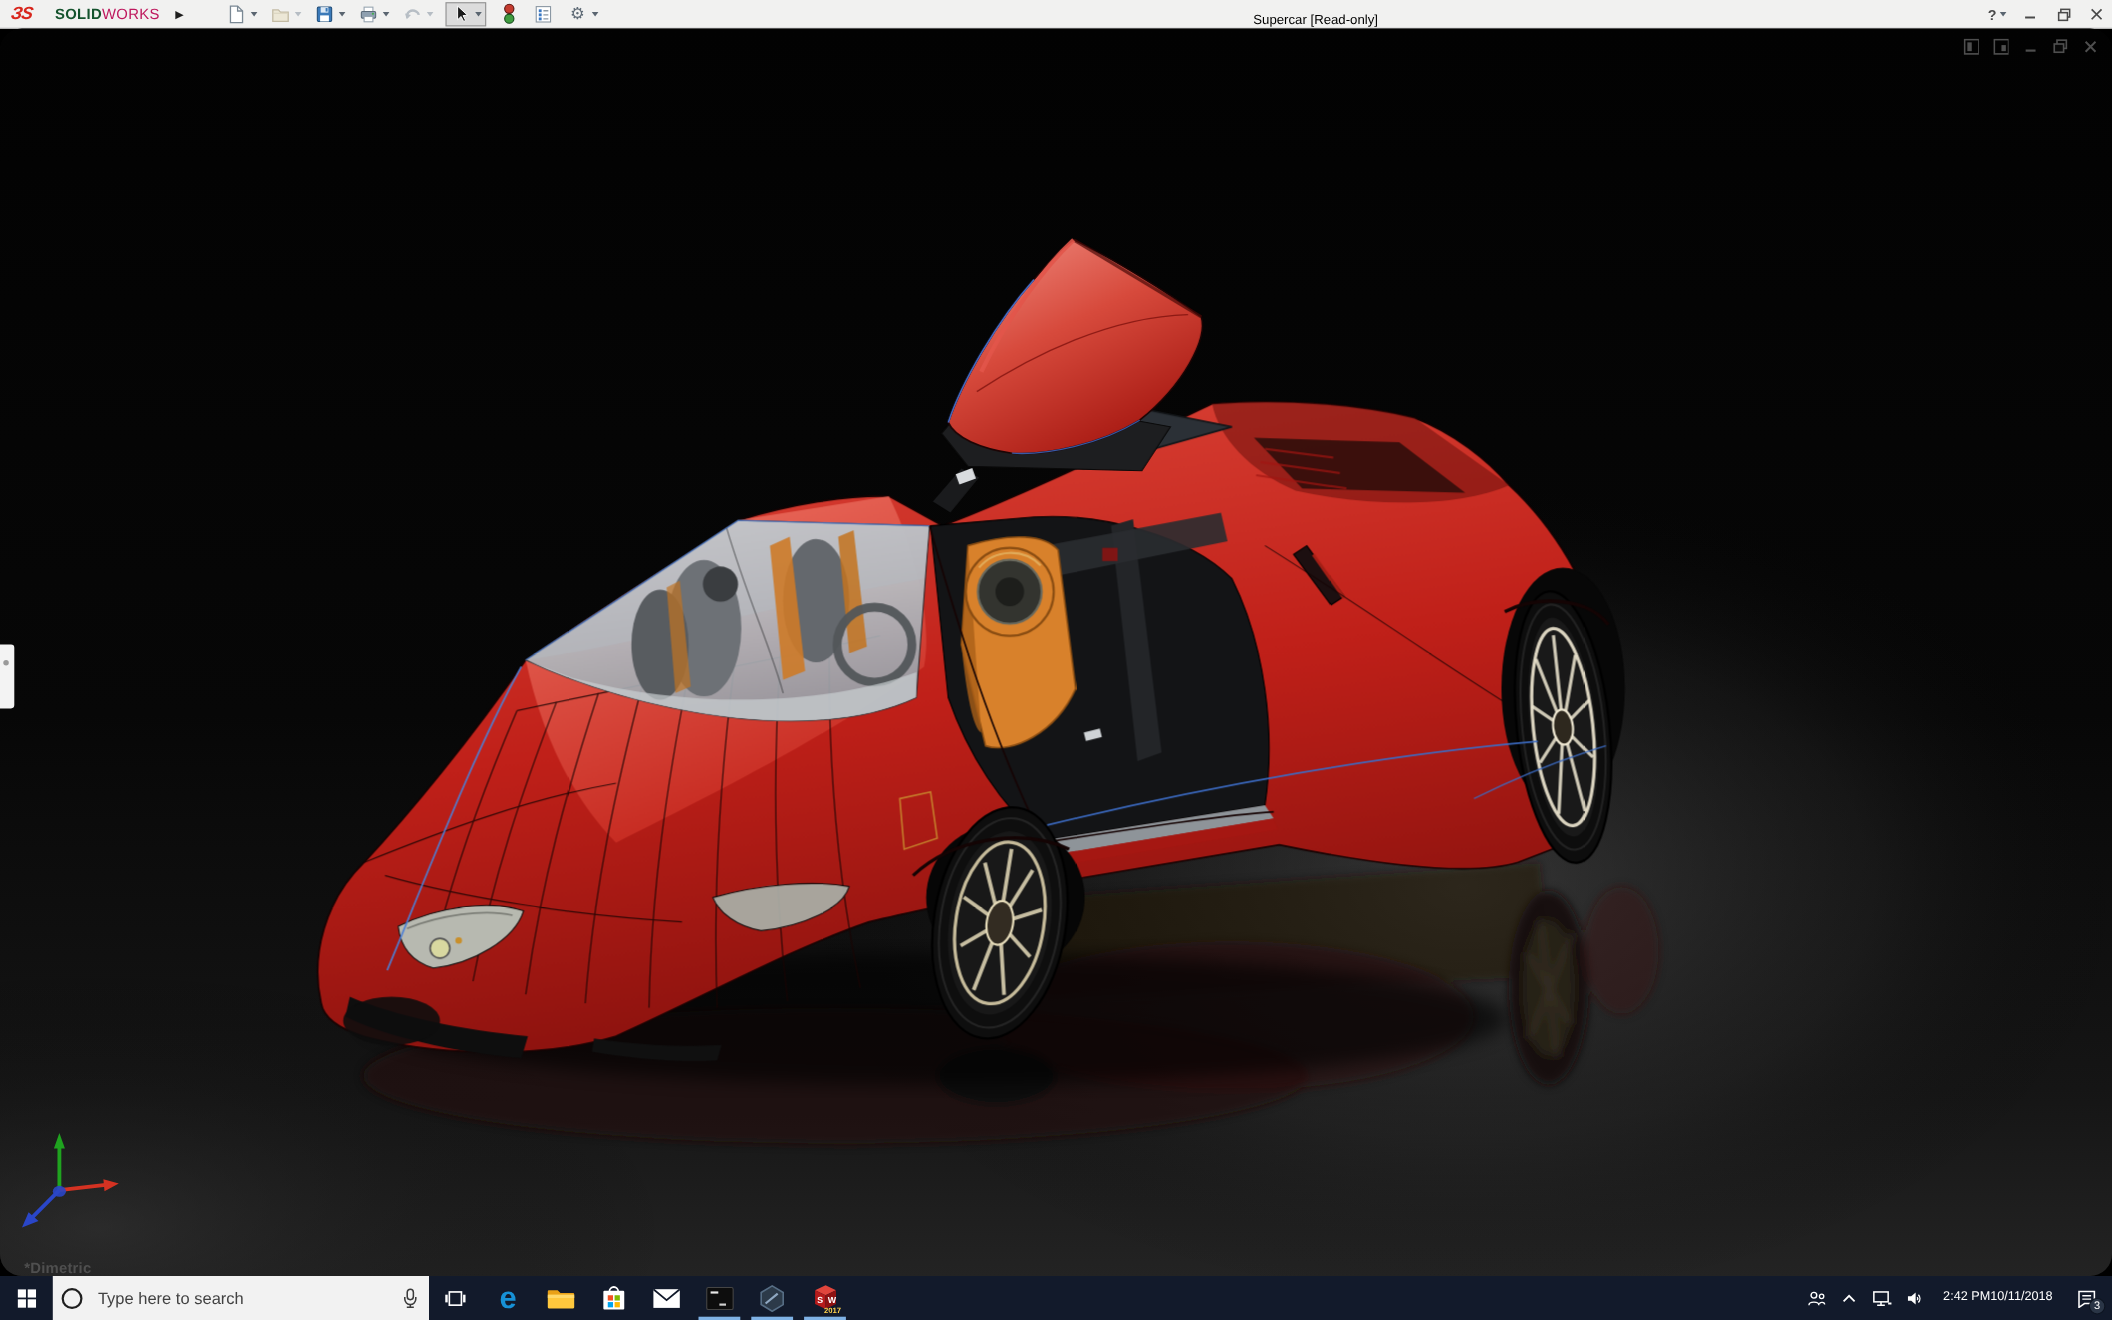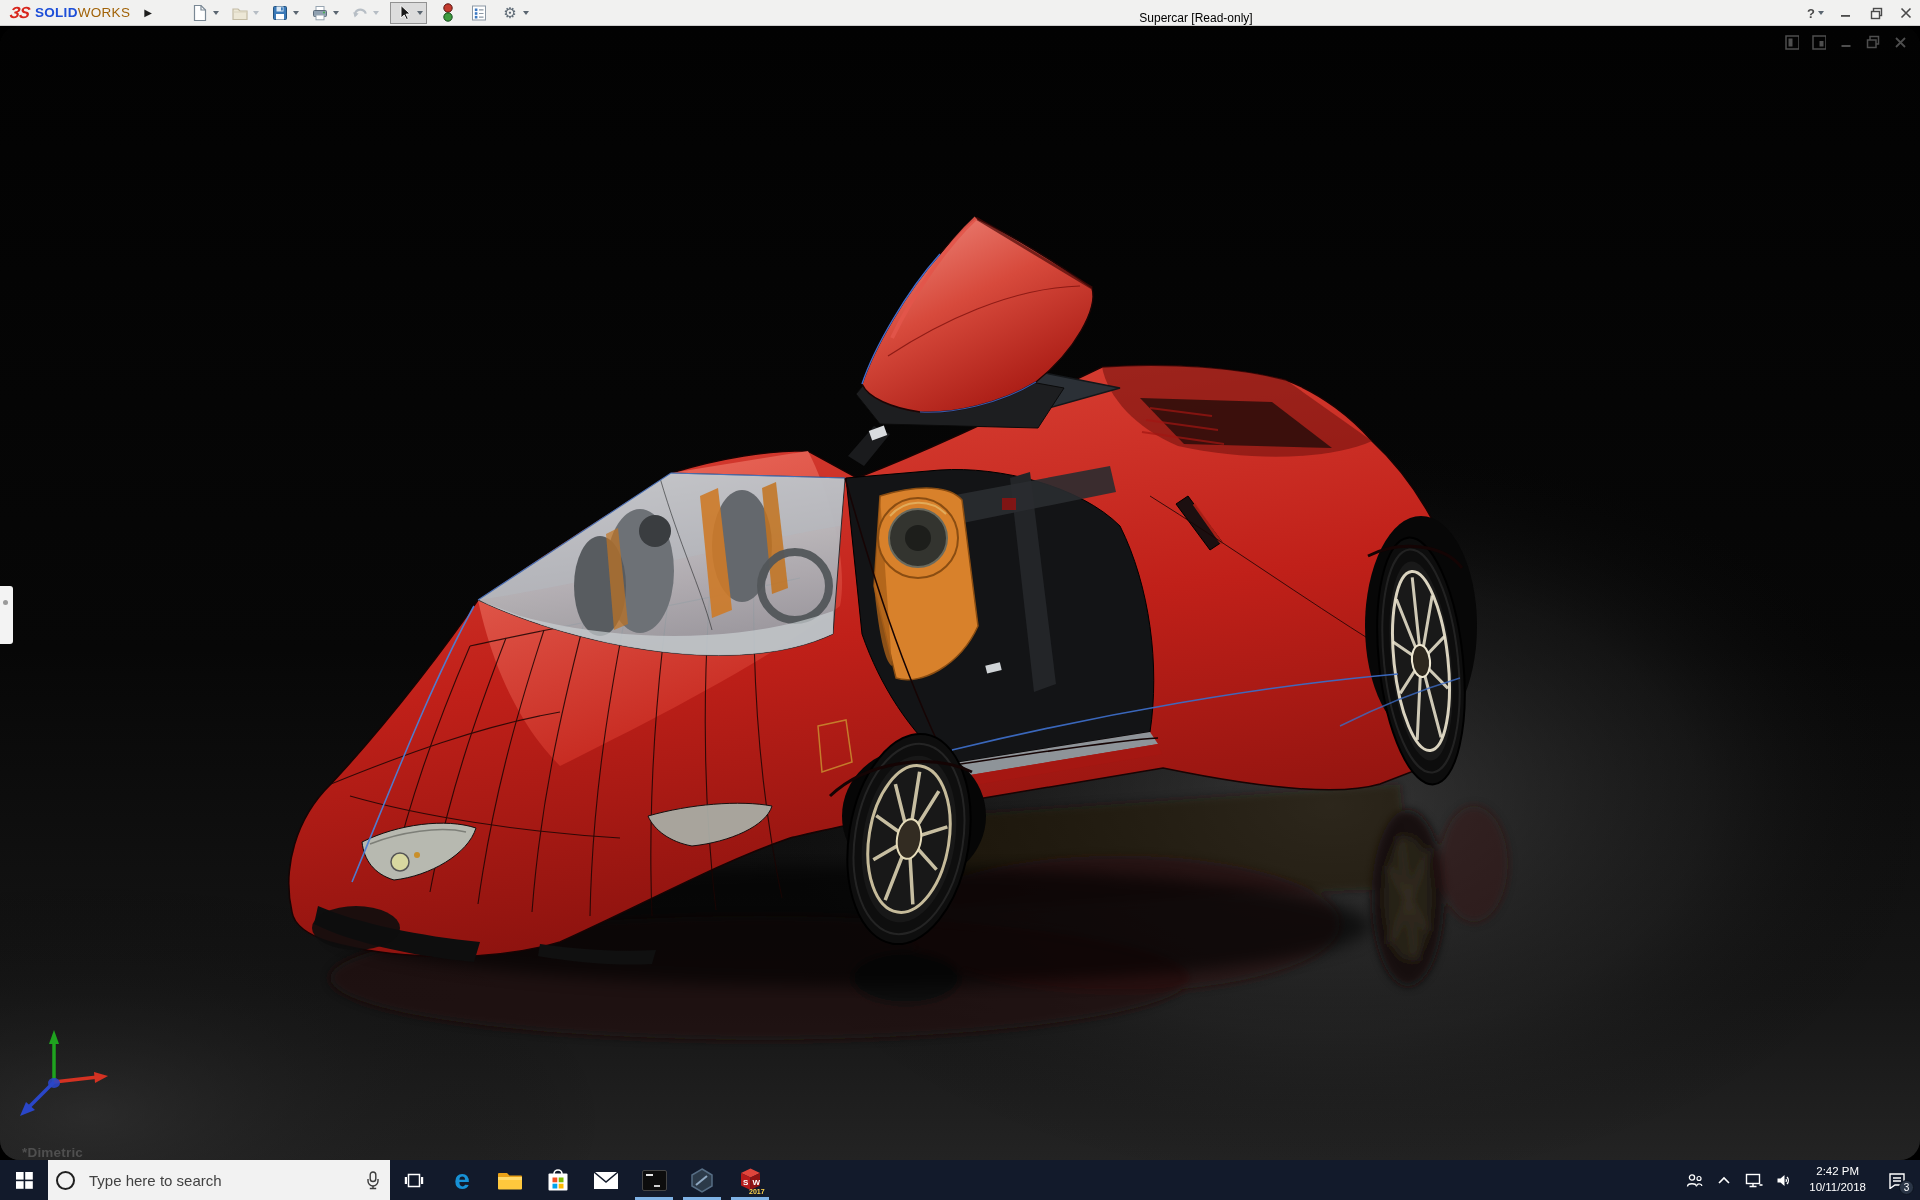--- a/index.html
+++ b/index.html
@@ -4,22 +4,22 @@
 <style>
   * { margin:0; padding:0; box-sizing:border-box; }
   html,body { width:1920px; height:1200px; background:#000; font-family:"Liberation Sans",sans-serif; overflow:hidden; }
   .screen { position:relative; width:1920px; height:1200px; background:#000; }
 
   
   .titlebar { position:absolute; top:0; left:0; width:1920px; height:26px;
     background:#f1f1f0; border-bottom:1px solid #cfcfcf; display:flex; align-items:center; }
   .brand { display:flex; align-items:center; padding-left:10px; height:100%; }
   .ds-mark { font-style:italic; font-weight:bold; font-size:16px; color:#d8261c; transform:skewX(-10deg); letter-spacing:-1px; }
-  .brand-solid { font-weight:bold; font-size:13.5px; color:#1d4ed8; margin-left:6px; letter-spacing:.3px;}
-  .brand-works { font-weight:400; font-size:13.5px; color:#a16207; letter-spacing:.3px;}
+  .brand-solid { font-weight:bold; font-size:13.5px; color:#14532d; margin-left:21px; letter-spacing:.3px;}
+  .brand-works { font-weight:400; font-size:13.5px; color:#be185d; letter-spacing:.3px;}
   .flyout { margin-left:14px; font-size:10px; color:#1d1d1d; cursor:default; }
   .toolbar { display:flex; align-items:center; margin-left:38px; height:100%; }
   .tb-group { display:flex; align-items:center; margin-right:11px; }
   .tb-btn { width:20px; height:20px; display:flex; align-items:center; justify-content:center; background:transparent; border:1px solid transparent; }
   .caret { width:0; height:0; border-left:3.5px solid transparent; border-right:3.5px solid transparent; border-top:4px solid #5a6570; margin-left:3px; }
   .caret.dim { border-top-color:#b6bdc4; }
   .active-box { display:flex; align-items:center; background:#dcdcdc; border:1px solid #929292; height:22px; padding:0 3px; }
   .gear-glyph { font-size:15px; color:#5f6b76; line-height:1; }
   .doc-title { position:absolute; left:1196px; top:0; height:36px; transform:translateX(-50%);
     display:flex; align-items:center; font-size:12px; color:#000000; }
@@ -43,21 +43,21 @@
   .searchbox { width:342px; background:#f2f2f2; display:flex; align-items:center; padding:0 10px 0 8px; }
   .search-ring { width:19px; height:19px; border:2.6px solid #1f1f1f; border-radius:50%; flex:none; }
   .search-text { margin-left:14px; font-size:15px; color:#424242; flex:1; }
   .underline { position:absolute; bottom:0; left:50%; transform:translateX(-50%); width:38px; height:3px; background:#7fb2e5; }
   .edge-e { font-size:28px; font-weight:bold; color:#1791d6; line-height:1; }
   .cmd-box { width:25px; height:21px; background:#0d0d0d; border:1px solid #454545; border-radius:2px; position:relative; }
   .cmd-box .pl { position:absolute; left:3px; top:3px; width:7px; height:2px; background:#e8e8e8; }
   .cmd-box .pc { position:absolute; left:11px; top:14px; width:6px; height:2px; background:#cfcfcf; }
   .tray { margin-left:auto; display:flex; align-items:center; gap:4px; padding-right:4px; }
   .tray-item { min-width:26px; height:40px; display:flex; align-items:center; justify-content:center; }
-  .clock { display:flex; flex-direction:column; align-items:center; justify-content:center; color:#fff; font-size:11.5px; line-height:1.35; padding:0 8px; }
+  .clock { display:flex; flex-direction:row; align-items:center; justify-content:center; color:#fff; font-size:11.5px; line-height:1.35; padding:0 8px; }
   .notif { position:relative; width:38px; }
   .badge { position:absolute; right:2px; bottom:5px; width:15px; height:15px; border-radius:50%; background:#2a3546; color:#fff;
     font-size:10px; display:flex; align-items:center; justify-content:center; border:1px solid #0d1420; }
 </style>
 </head>
 <body>
 
 <div class="screen">
 
   <header class="titlebar">

